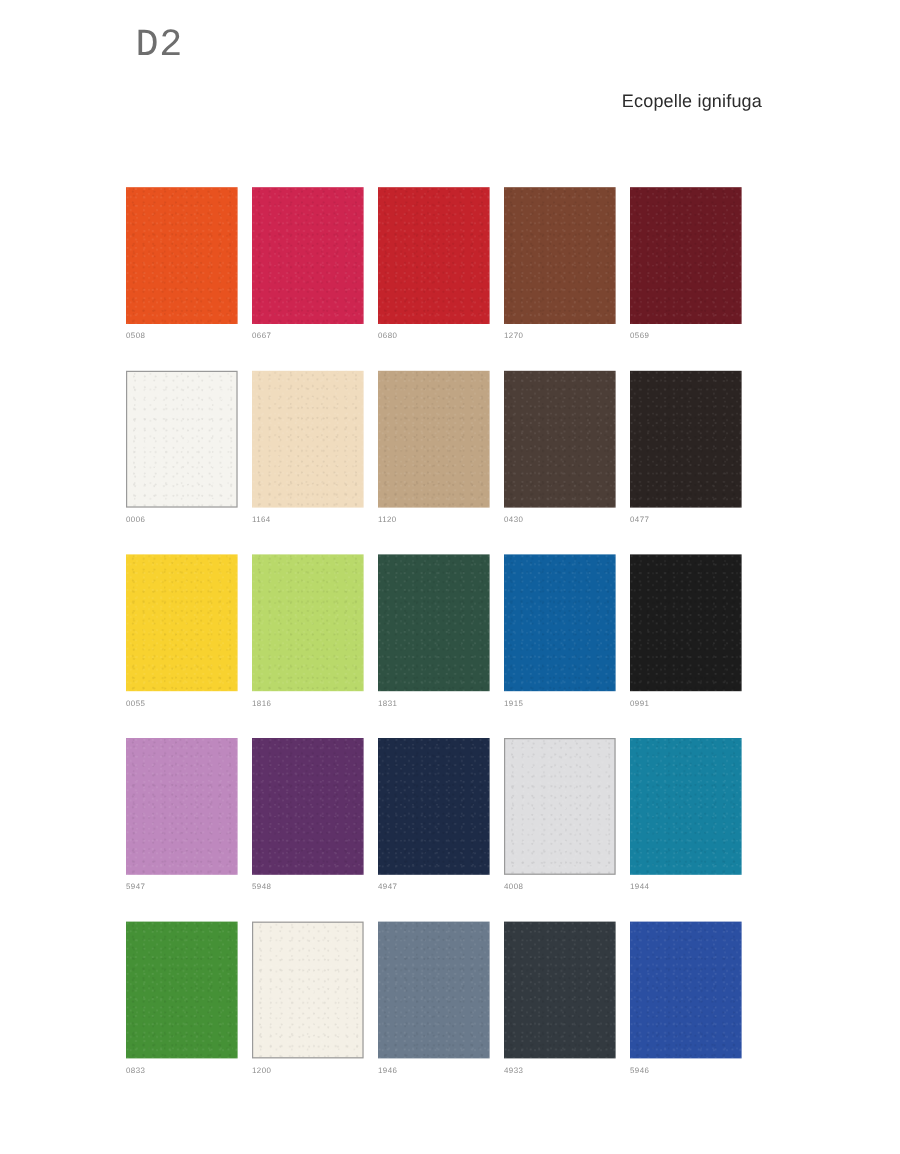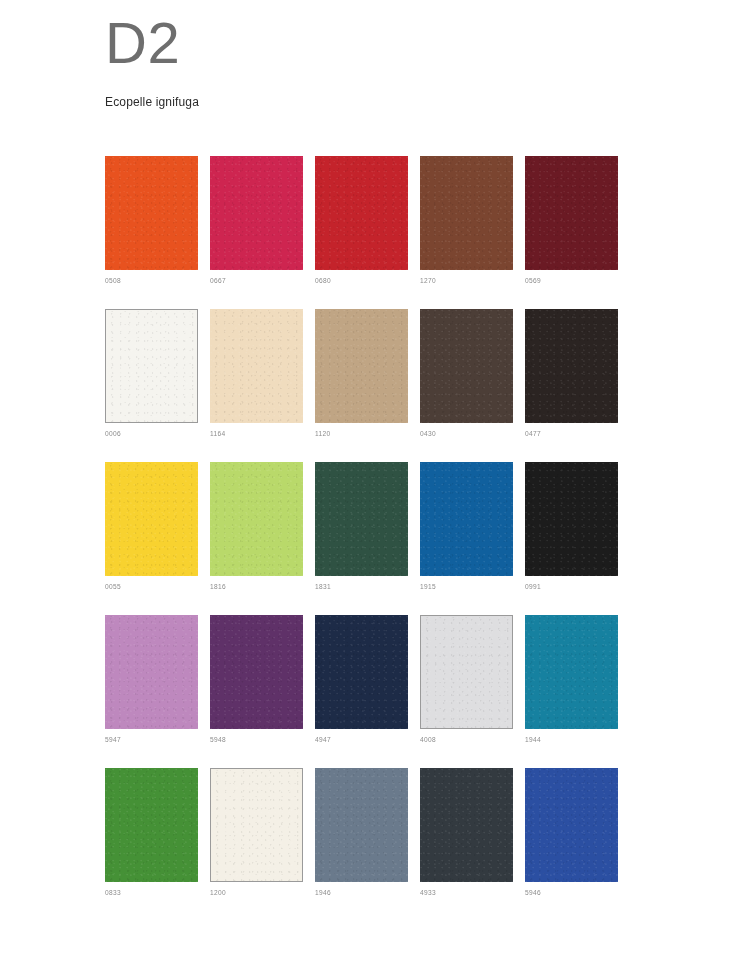--- a/index.html
+++ b/index.html
@@ -22,38 +22,39 @@
   }
 
   
   .header {
     position: absolute;
     left: 105px;
     top: 14px;
     width: 530px;
   }
   .code-title {
-    font-family: Liberation Sans, sans-serif;
-    font-size: 58px;
+    font-family: Liberation Mono, monospace;
+    font-size: 32px;
     font-weight: 300;
     line-height: 1;
     letter-spacing: 0.5px;
     color: #6e6e6e;
-    margin: 0;
+    margin: 8px;
     padding: 0;
   }
   .subtitle-block {
     margin-top: 23px;
   }
   .subtitle-line {
-    font-size: 12px;
+    font-size: 15px;
     line-height: 15px;
     color: #2b2b2b;
     letter-spacing: 0.15px;
     white-space: nowrap;
+    text-align: right;
   }
 
   
   .grid {
     position: absolute;
     left: 105px;
     top: 156px;
     width: 525px;
   }
   .row {

